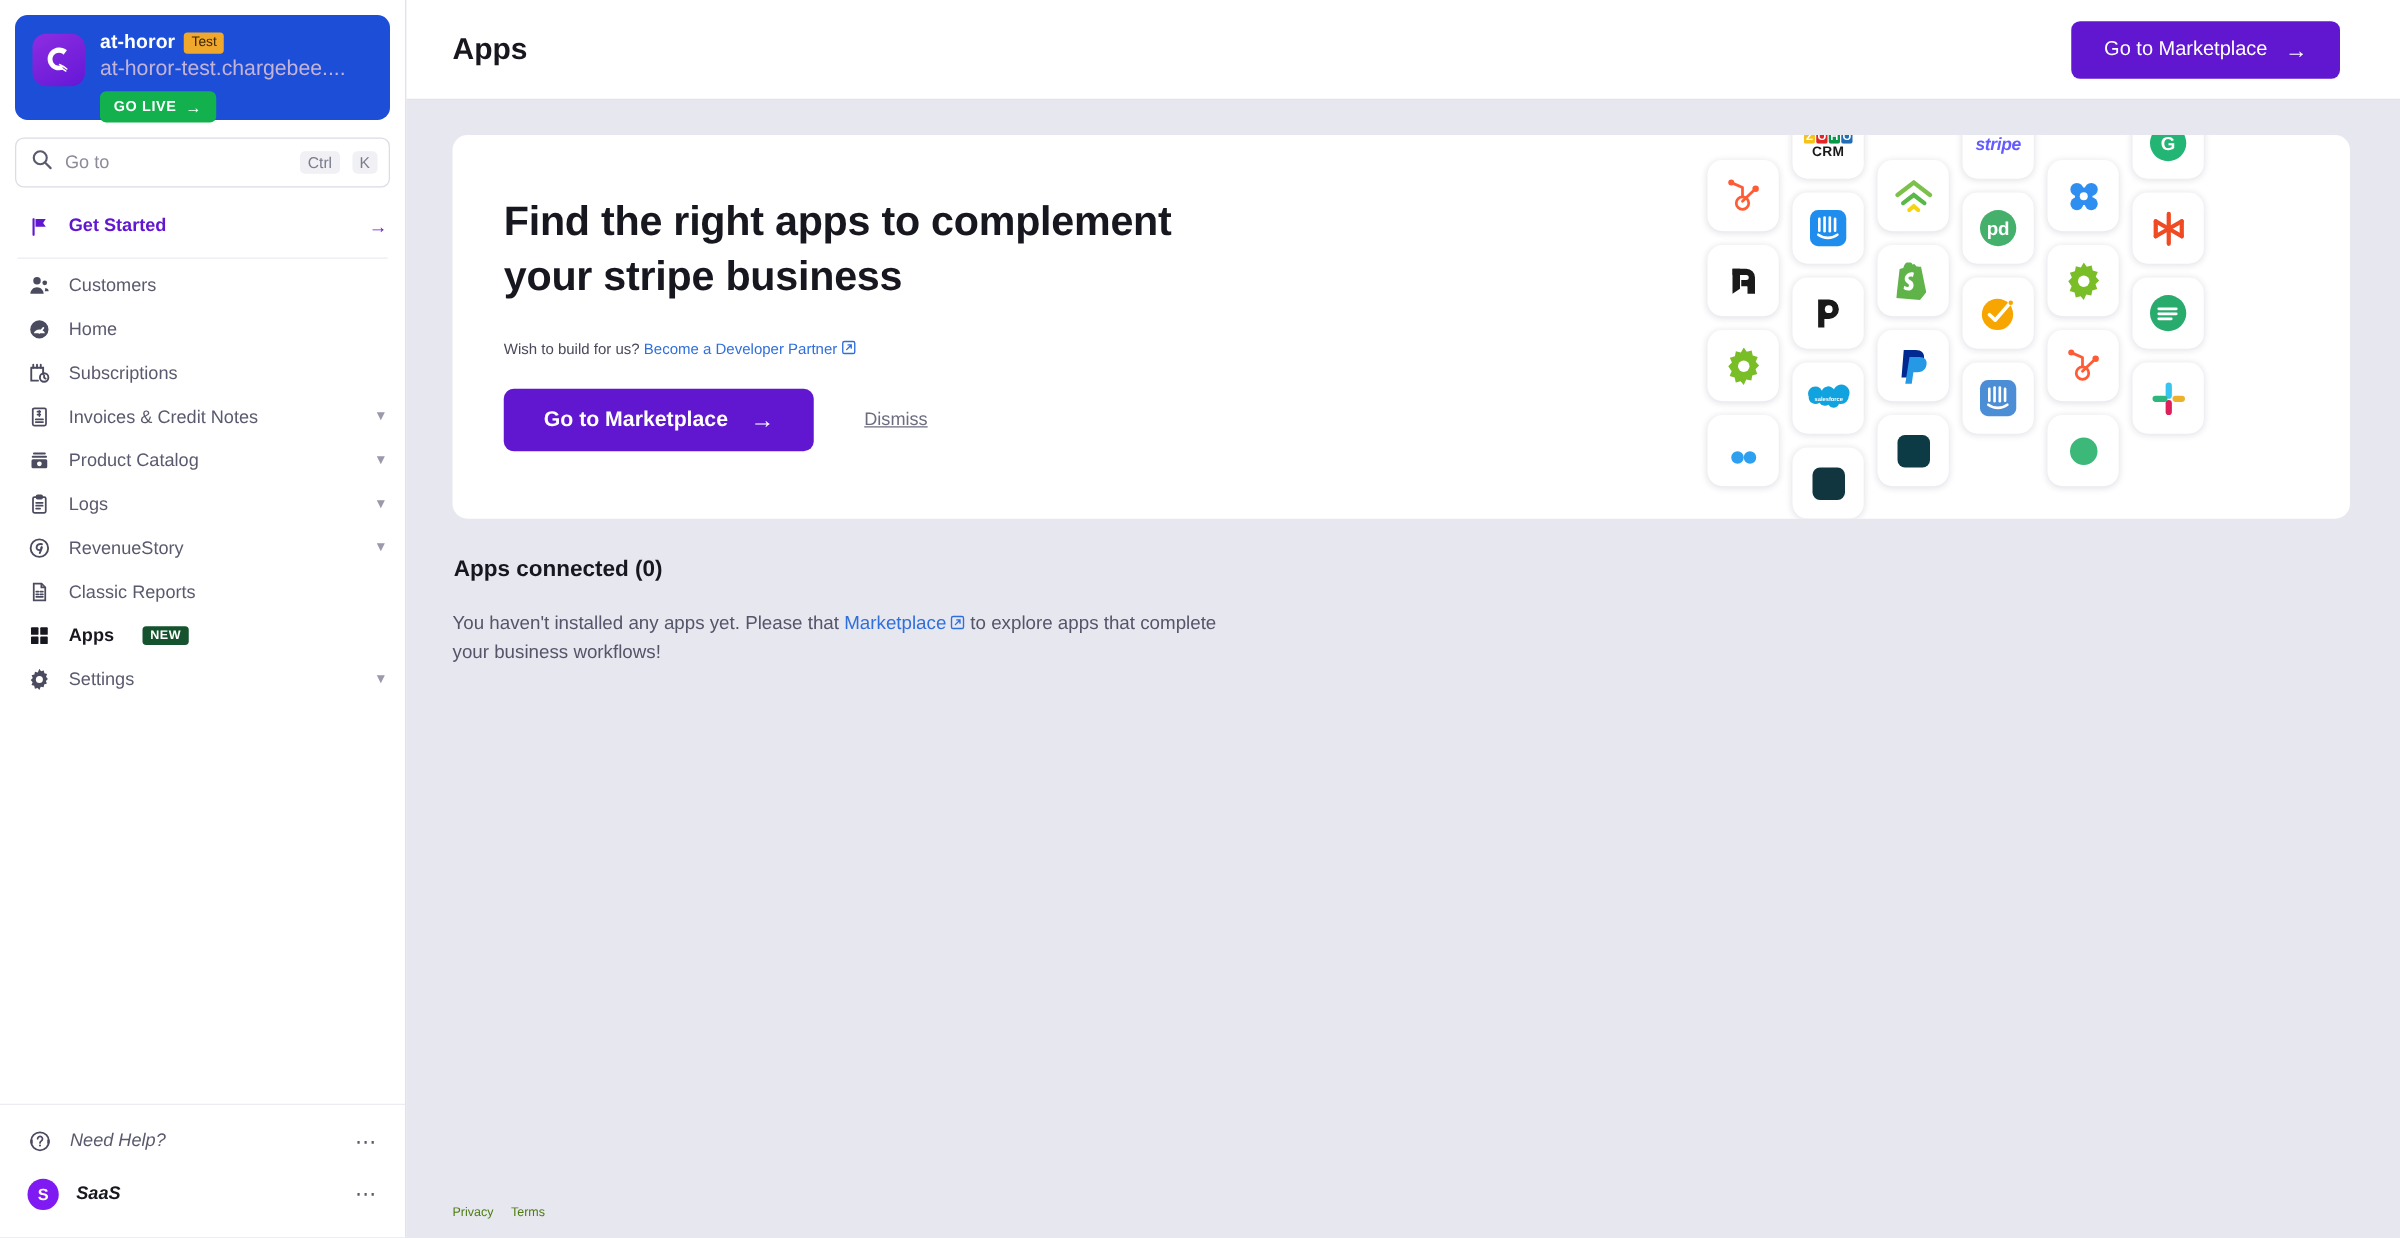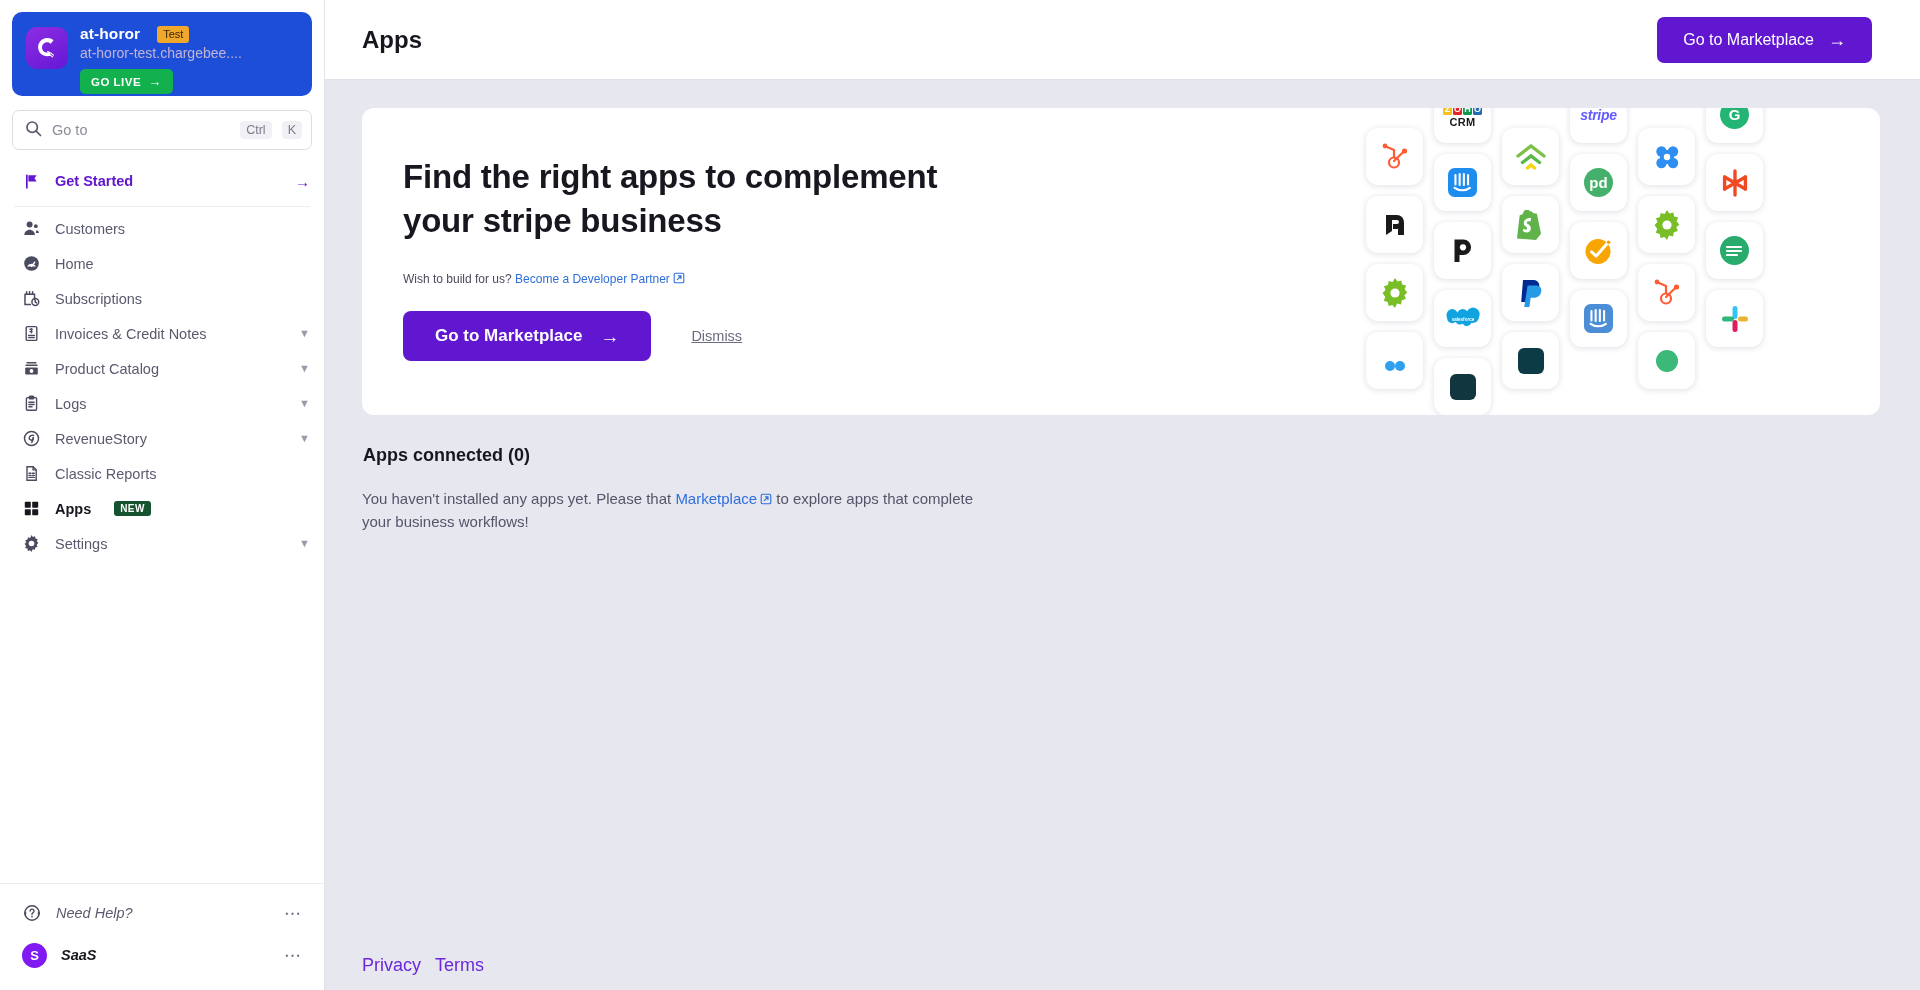--- a/index.html
+++ b/index.html
@@ -35,23 +35,23 @@
     display: flex; align-items: center; justify-content: center;
     margin-top: 3px;
     position: relative;
   }
   .cb-logo svg { display:block; }
   .site-meta { flex: 1; min-width: 0; padding-top: 1px; }
   .site-title-row { display: flex; align-items: center; gap: 7px; }
   .site-name { color: #fff; font-size: 15.5px; font-weight: bold; letter-spacing: .1px; }
   .badge-test {
     background: #f0a82c; color: #3a2500; font-size: 11px;
-    padding: 1px 6px; border-radius: 3px; font-weight: normal; line-height: 15px; margin-left: 10px;
-  }
-  .site-url { color: #c3b3d6; font-size: 14px; margin-top: 2px; white-space: nowrap; overflow: hidden; }
+    padding: 1px 6px; border-radius: 3px; font-weight: normal; line-height: 15px;
+  }
+  .site-url { color: #c3b3d6; font-size: 17px; margin-top: 2px; white-space: nowrap; overflow: hidden; }
   .golive {
     margin-top: 8px; display: inline-flex; align-items: center; gap: 7px;
     background: #12b14e; color: #fff; border: none;
     font-size: 11.5px; font-weight: bold; letter-spacing: .5px;
     padding: 6px 11px; border-radius: 5px; cursor: pointer;
     font-family: inherit;
   }
   .golive .arr { font-size: 13px; line-height: 1; }
 
   .search-wrap { padding: 6px 12px 10px 12px; }
@@ -167,21 +167,21 @@
     flex: 0 0 57px;
   }
   .tile svg, .tile .glyph { display: block; }
   .glyph { font-weight: bold; }
 
   .connected-title { margin: 30px 0 0 1px; font-size: 18px; font-weight: bold; color: #17171f; }
   .connected-body { margin-top: 22px; font-size: 15px; line-height: 1.45; color: #55556a; max-width: 640px; }
   .connected-body a { color: #2f6fdb; text-decoration: none; }
 
   .footer { padding: 0 0 14px 37px; display: flex; gap: 14px; }
-  .footer a { color: #6d28d9; font-size: 18px; text-decoration: none; cursor: pointer; }
+  .footer a { color: #4d7c0f; font-size: 10px; text-decoration: none; cursor: pointer; }
 </style>
 </head>
 <body>
 
 <div class="app">
 
   <aside class="sidebar">
 
     <div class="site-card">
       <div class="cb-logo">

